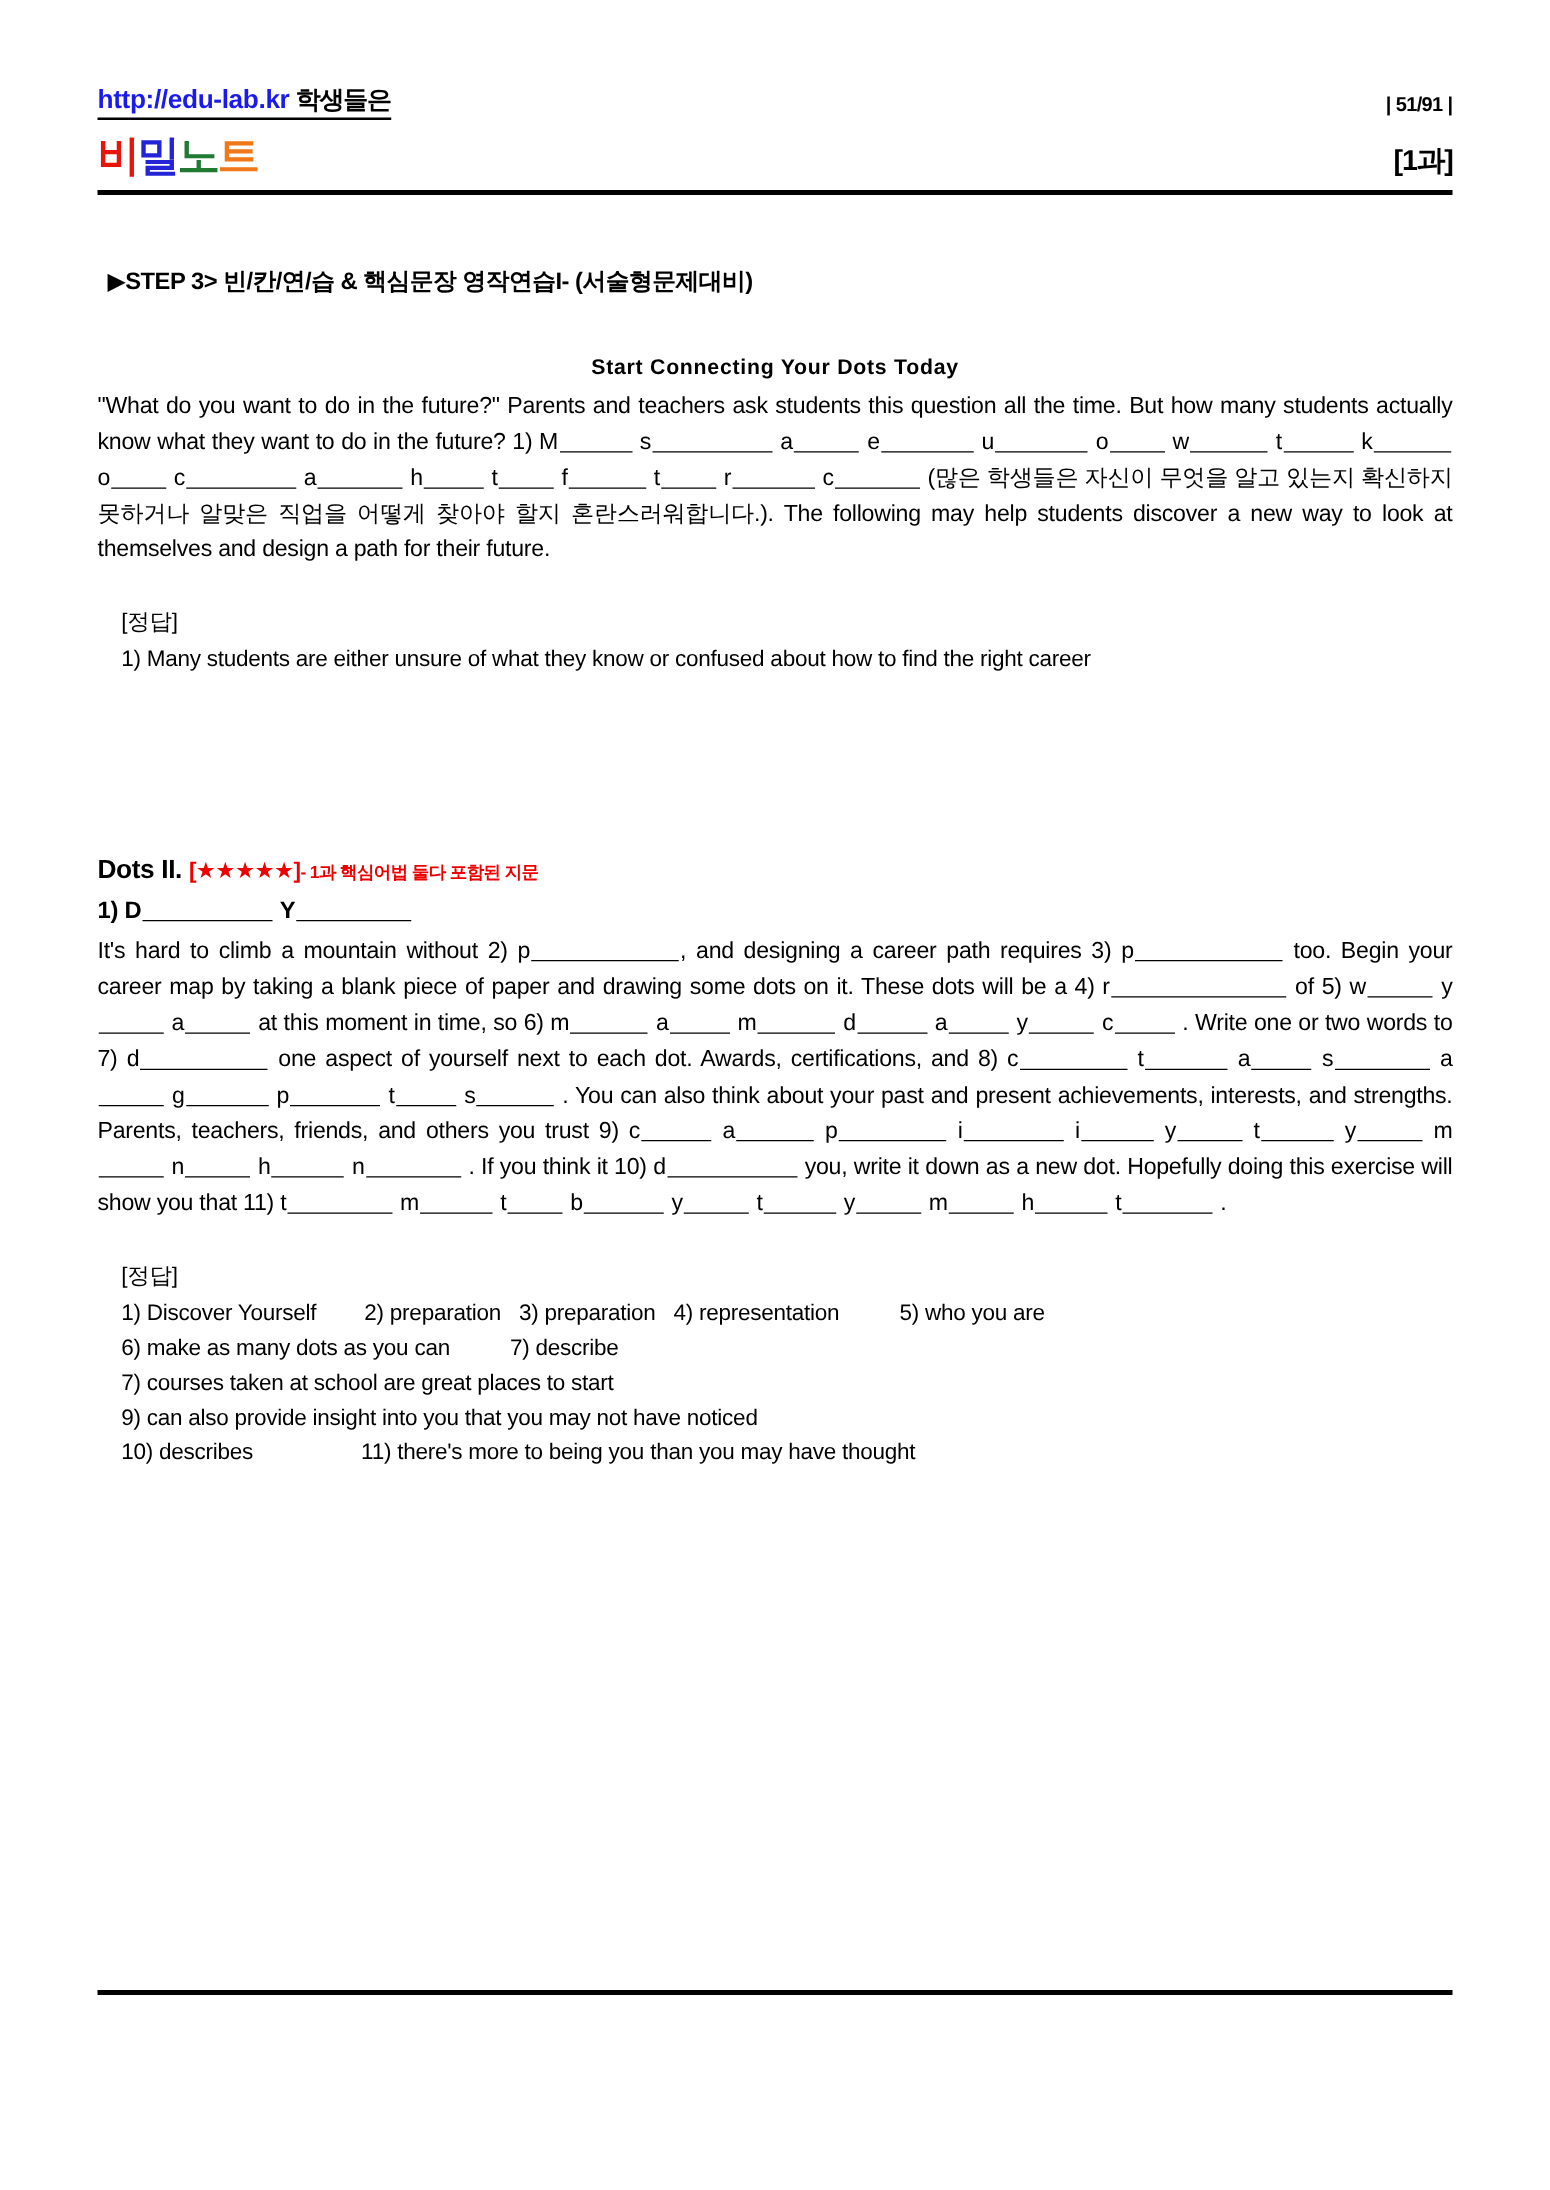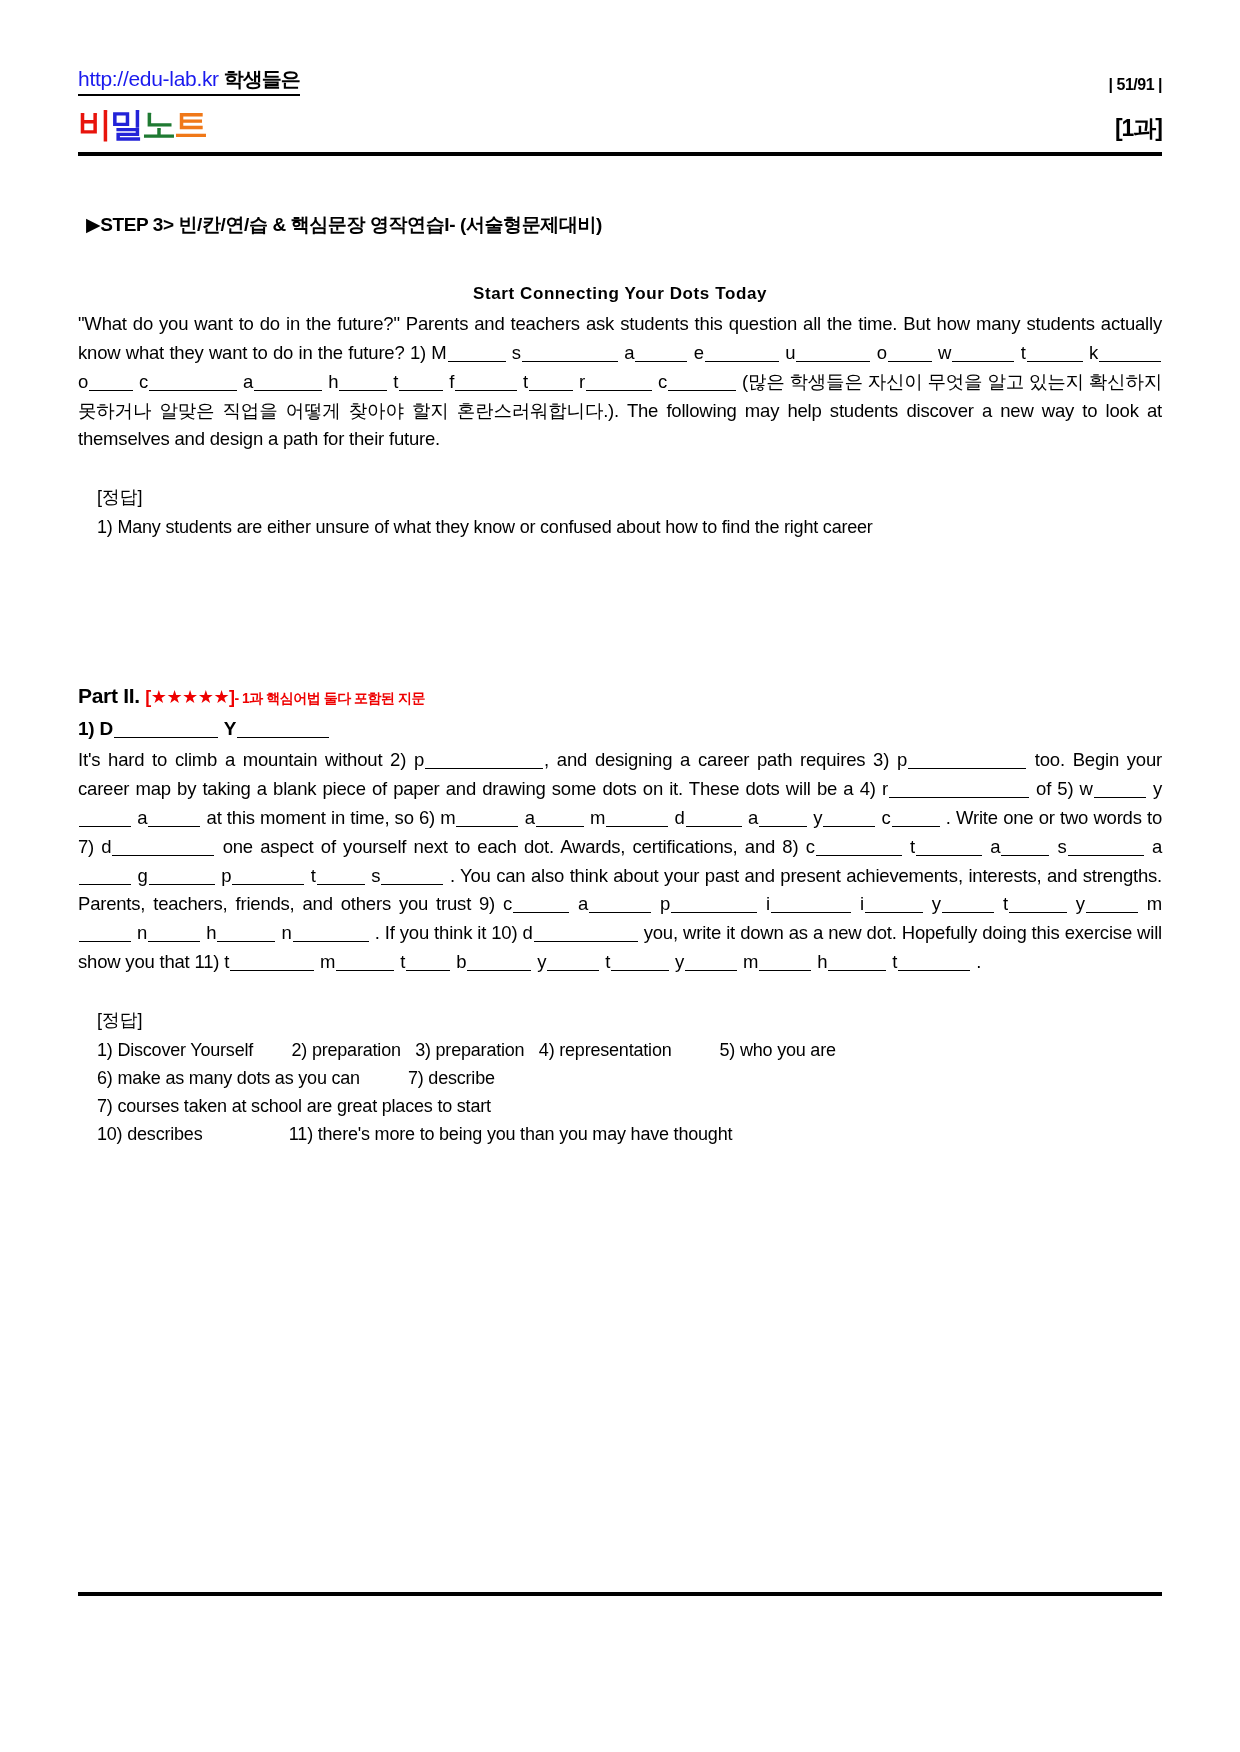--- a/index.html
+++ b/index.html
@@ -35,21 +35,21 @@
     justify-content: space-between;
   }
   .site-line {
     display: inline-block;
     border-bottom: 2px solid #000;
     padding-bottom: 1px;
     white-space: nowrap;
   }
   .site-url {
     color: #1a1aee;
-    font-weight: normal;
+    font-weight: bold;
     font-size: 21px;
     letter-spacing: -0.3px;
   }
   .site-lab {
     color: #000;
     font-weight: bold;
     font-size: 20px;
     letter-spacing: -1px;
     margin-left: 5px;
   }
@@ -210,34 +210,35 @@
     <div class="answer-block">
       <div class="answer-label">[정답]</div>
       <div>
           <div class="answer-line">1) Many students are either unsure of what they know or confused about how to find the right career</div>
         </div>
     </div>
 
     <div class="gap-lg"></div>
 
     <div class="part-heading">
-      <span>Part II.</span>
+      <span>Dots II.</span>
       <span class="stars">[★★★★★]</span><span class="red-note">- 1과 핵심어법 둘다 포함된 지문</span>
     </div>
 
     <div class="sub-numbered">1) D<span class="blank" style="width: 104px;"></span> Y<span class="blank" style="width: 92px;"></span></div>
 
     <div class="para j">It's hard to climb a mountain without 2) p<span class="blank" style="width: 118px;"></span>, and designing a career path requires 3) p<span class="blank" style="width: 118px;"></span> too. Begin your career map by taking a blank piece of paper and drawing some dots on it. These dots will be a 4) r<span class="blank" style="width: 140px;"></span> of 5) w<span class="blank" style="width: 52px;"></span> y<span class="blank" style="width: 52px;"></span> a<span class="blank" style="width: 52px;"></span> at this moment in time, so 6) m<span class="blank" style="width: 62px;"></span> a<span class="blank" style="width: 48px;"></span> m<span class="blank" style="width: 62px;"></span> d<span class="blank" style="width: 56px;"></span> a<span class="blank" style="width: 48px;"></span> y<span class="blank" style="width: 52px;"></span> c<span class="blank" style="width: 48px;"></span> . Write one or two words to 7) d<span class="blank" style="width: 102px;"></span> one aspect of yourself next to each dot. Awards, certifications, and 8) c<span class="blank" style="width: 86px;"></span> t<span class="blank" style="width: 66px;"></span> a<span class="blank" style="width: 48px;"></span> s<span class="blank" style="width: 76px;"></span> a<span class="blank" style="width: 52px;"></span> g<span class="blank" style="width: 66px;"></span> p<span class="blank" style="width: 72px;"></span> t<span class="blank" style="width: 48px;"></span> s<span class="blank" style="width: 62px;"></span> . You can also think about your past and present achievements, interests, and strengths. Parents, teachers, friends, and others you trust 9) c<span class="blank" style="width: 56px;"></span> a<span class="blank" style="width: 62px;"></span> p<span class="blank" style="width: 86px;"></span> i<span class="blank" style="width: 80px;"></span> i<span class="blank" style="width: 58px;"></span> y<span class="blank" style="width: 52px;"></span> t<span class="blank" style="width: 58px;"></span> y<span class="blank" style="width: 52px;"></span> m<span class="blank" style="width: 52px;"></span> n<span class="blank" style="width: 52px;"></span> h<span class="blank" style="width: 58px;"></span> n<span class="blank" style="width: 76px;"></span> . If you think it 10) d<span class="blank" style="width: 104px;"></span> you, write it down as a new dot. Hopefully doing this exercise will show you that 11) t<span class="blank" style="width: 84px;"></span> m<span class="blank" style="width: 58px;"></span> t<span class="blank" style="width: 44px;"></span> b<span class="blank" style="width: 64px;"></span> y<span class="blank" style="width: 52px;"></span> t<span class="blank" style="width: 58px;"></span> y<span class="blank" style="width: 52px;"></span> m<span class="blank" style="width: 52px;"></span> h<span class="blank" style="width: 58px;"></span> t<span class="blank" style="width: 72px;"></span> .</div>
 
     <div class="answer-block">
       <div class="answer-label">[정답]</div>
       <div>
           <div class="answer-line">1) Discover Yourself        2) preparation   3) preparation   4) representation          5) who you are</div>
           <div class="answer-line">6) make as many dots as you can          7) describe</div>
           <div class="answer-line">7) courses taken at school are great places to start</div>
+          <div class="answer-line">9) can also provide insight into you that you may not have noticed</div>
           <div class="answer-line">10) describes                  11) there's more to being you than you may have thought</div>
         </div>
     </div>
 
   </div>
 
   <hr class="footer-rule">
 </div>
 
 </body></html>

